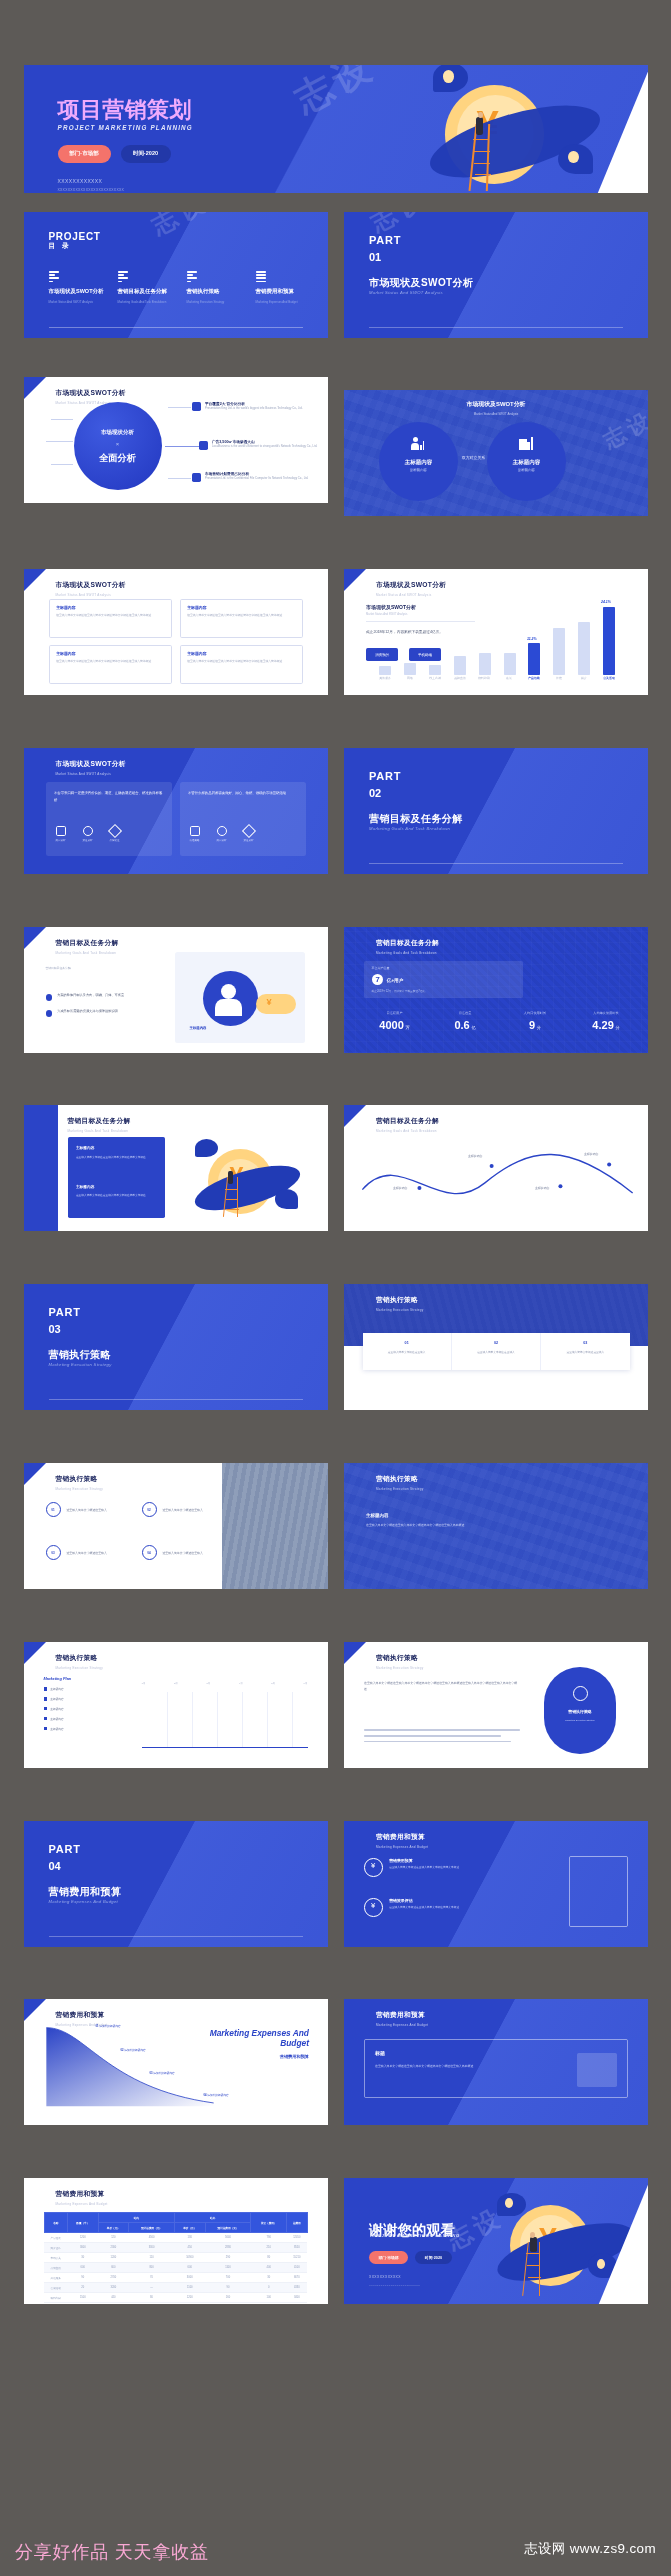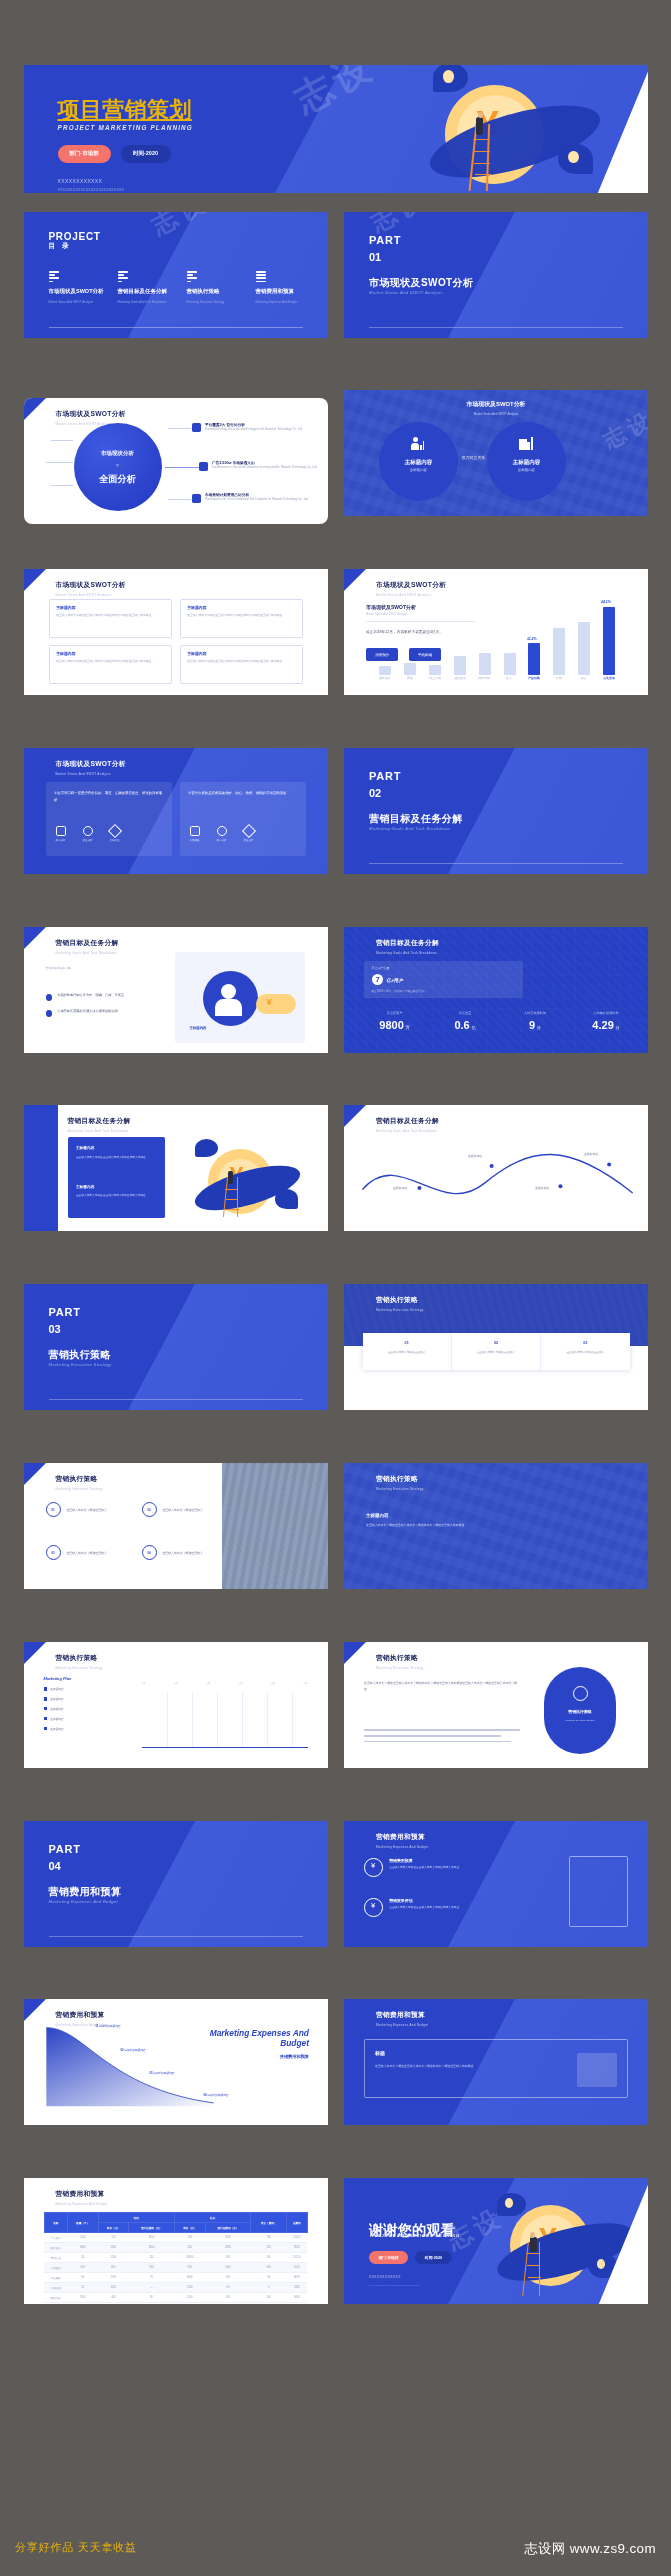--- a/index.html
+++ b/index.html
@@ -31,21 +31,21 @@
     border-left: 52px solid transparent;
     border-bottom: 126px solid #fff;
     pointer-events:none;
   }
 
   
   .wedge { position:absolute; left:0; top:0; width:0; height:0;
            border-top: 22px solid #2b44c7; border-right: 22px solid transparent; }
 
   
-  .t-cn { color:#eab308; font-weight:bold; letter-spacing:0.4px;text-decoration:underline; }
+  .t-cn { color:#f0abfc; font-weight:bold; letter-spacing:0.4px; }
 
   
   .fl { height:1.7px; border-radius:0.8px; background:#c3cadf; display:block; }
 
   
   #cover { left:23.5px; top:65px; width:624px; height:128px; }
   #cover .title { position:absolute; left:34px; top:30px; font-size:22px; }
   #cover .subtitle { position:absolute; left:34px; top:59px; font-size:6.3px;
       color:#e3e7fb; font-style:italic; letter-spacing:1.2px; font-weight:bold;}
   #cover .tag { position:absolute; top:80px; height:17.6px; border-radius:9.2px;
@@ -140,21 +140,21 @@
 
   
   table.tb { position:absolute; border-collapse:collapse; font-size:2.6px; }
   table.tb th { background:#3355dd; color:#fff; font-weight:bold; padding:2.5px 0.8px; border:0.3px solid #4a67e0; }
   table.tb td { padding:2.5px 0.8px; color:#94a0bd; text-align:center; border-bottom:0.3px solid #eef1f8;}
   table.tb tr.alt td { background:#f6f8fd; }
   table.tb tr.total td { color:#3355dd; font-weight:bold; border-top:0.6px solid #3355dd; border-bottom:none;}
 
   
   .footer { position:absolute; left:0; bottom:0; width:671px; height:49px; }
-  .footer .lft { position:absolute; left:15px; top:13.4px; color:#eab308; font-size:11px; letter-spacing:0.8px;}
+  .footer .lft { position:absolute; left:15px; top:13.4px; color:#f9a8d4; font-size:18px; letter-spacing:0.8px;}
   .footer .rgt { position:absolute; right:15px; top:13.4px; color:#ffffff; font-size:13.4px; letter-spacing:0.4px;}
 
   
   .wm { position:absolute; color:rgba(255,255,255,.16); font-size:37px; font-weight:bold;
         transform:rotate(-28deg); pointer-events:none; letter-spacing:5px;}
 
   .smalltext { font-size:2.8px; color:#9aa3bd; line-height:1.7; }
   .box-ico { width:9.2px;height:9.2px;border-radius:1.7px;background:#2b44c7; }
 </style>
 </head>
@@ -242,21 +242,21 @@
 
   <div class="slide blue diag R h part" style="top:212px;">
     <div class="wm" style="left:25px;top:-18.5px;font-size:25px;">志设</div>
     <div class="pw">PART</div>
     <div class="pn">01</div>
     <div class="pt">市场现状及SWOT分析</div>
     <div class="pe">Market Status And SWOT Analysis</div>
     <div class="rule"></div>
   </div>
 
-  <div class="slide L h" style="top:398px;border-radius:8px;">
+  <div class="slide L h" style="top:377px;">
     <div class="wedge"></div>
     <div class="wh-h">
       <div class="c">市场现状及SWOT分析</div>
       <div class="e">Market Status And SWOT Analysis</div>
     </div>
     <div style="position:absolute;left:50px;top:25px;width:88px;height:88px;border-radius:50%;background:radial-gradient(circle at 35% 30%, #3e5ae0, #2237c0);">
       <div style="position:absolute;left:0;right:0;top:27px;text-align:center;color:#fff;font-size:5.5px;font-weight:bold;">市场现状分析</div>
       <div style="position:absolute;left:0;right:0;top:39px;text-align:center;color:#b9c6f3;font-size:5.9px;">×</div>
       <div style="position:absolute;left:0;right:0;top:50px;text-align:center;color:#fff;font-size:9.2px;font-weight:bold;">全面分析</div>
     </div>
@@ -473,21 +473,21 @@
     <div style="position:absolute;left:20px;top:34px;width:159px;height:37px;background:rgba(255,255,255,.10);border-radius:1.7px;">
       <div style="position:absolute;left:7.6px;top:5px;font-size:3px;color:#c7d0f8;">平台用户总量</div>
       <div style="position:absolute;left:7.6px;top:12.6px;display:flex;align-items:baseline;gap:3.4px;">
         <span style="display:inline-block;width:11.8px;height:11.8px;border-radius:50%;background:#fff;color:#2b44c7;font-size:7.6px;font-weight:bold;text-align:center;line-height:11.8px;">7</span>
         <span style="font-size:4.6px;color:#fff;font-weight:bold;">亿+用户</span>
       </div>
       <div style="position:absolute;left:7.6px;top:28px;font-size:2.7px;color:#bcc8f4;">截止2019年12月，用户累计下载量超过7亿次。</div>
     </div>
     <div class="kpi" style="left:18.5px;top:84px;width:64px;">
       <div class="lab">日活跃用户</div>
-      <div class="num"><span>9800</span><span class="unit">万</span></div>
+      <div class="num"><span>4000</span><span class="unit">万</span></div>
     </div>
     <div class="kpi" style="left:89px;top:84px;width:64px;">
       <div class="lab">月活总量</div>
       <div class="num"><span>0.6</span><span class="unit">亿</span></div>
     </div>
     <div class="kpi" style="left:159px;top:84px;width:64px;">
       <div class="lab">人均日使用时长</div>
       <div class="num"><span>9</span><span class="unit">分</span></div>
     </div>
     <div class="kpi" style="left:230px;top:84px;width:64px;">

